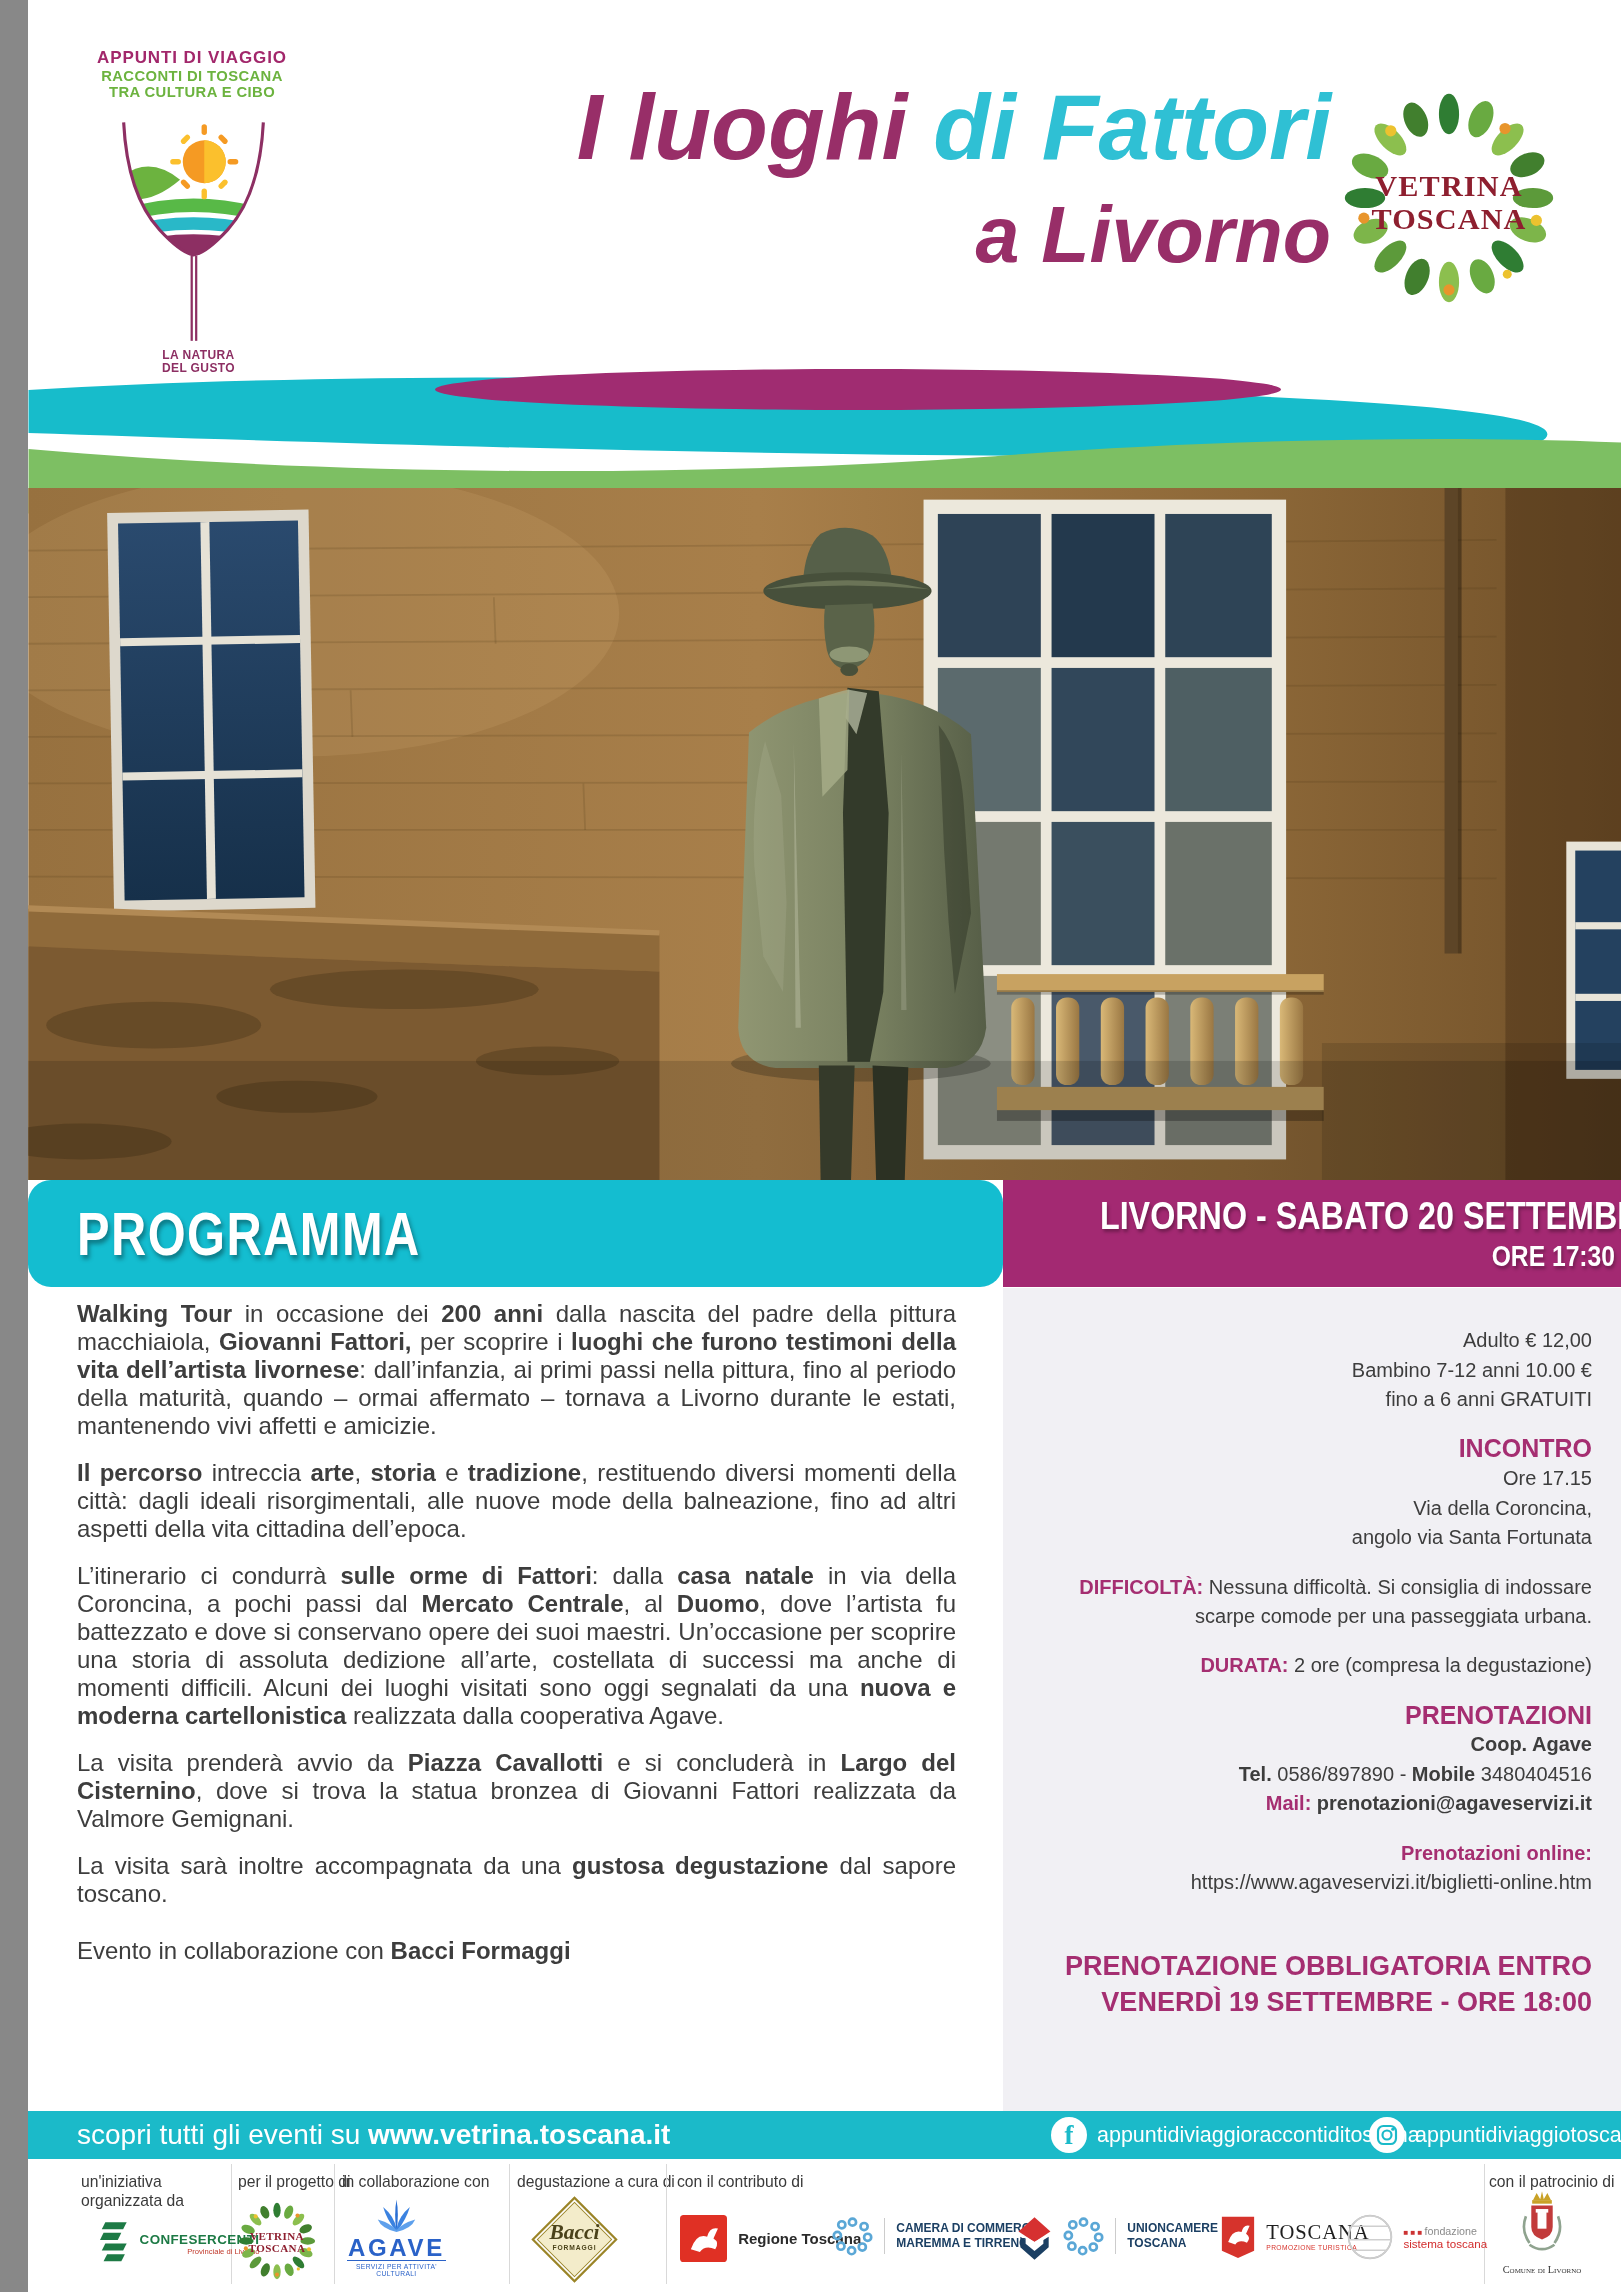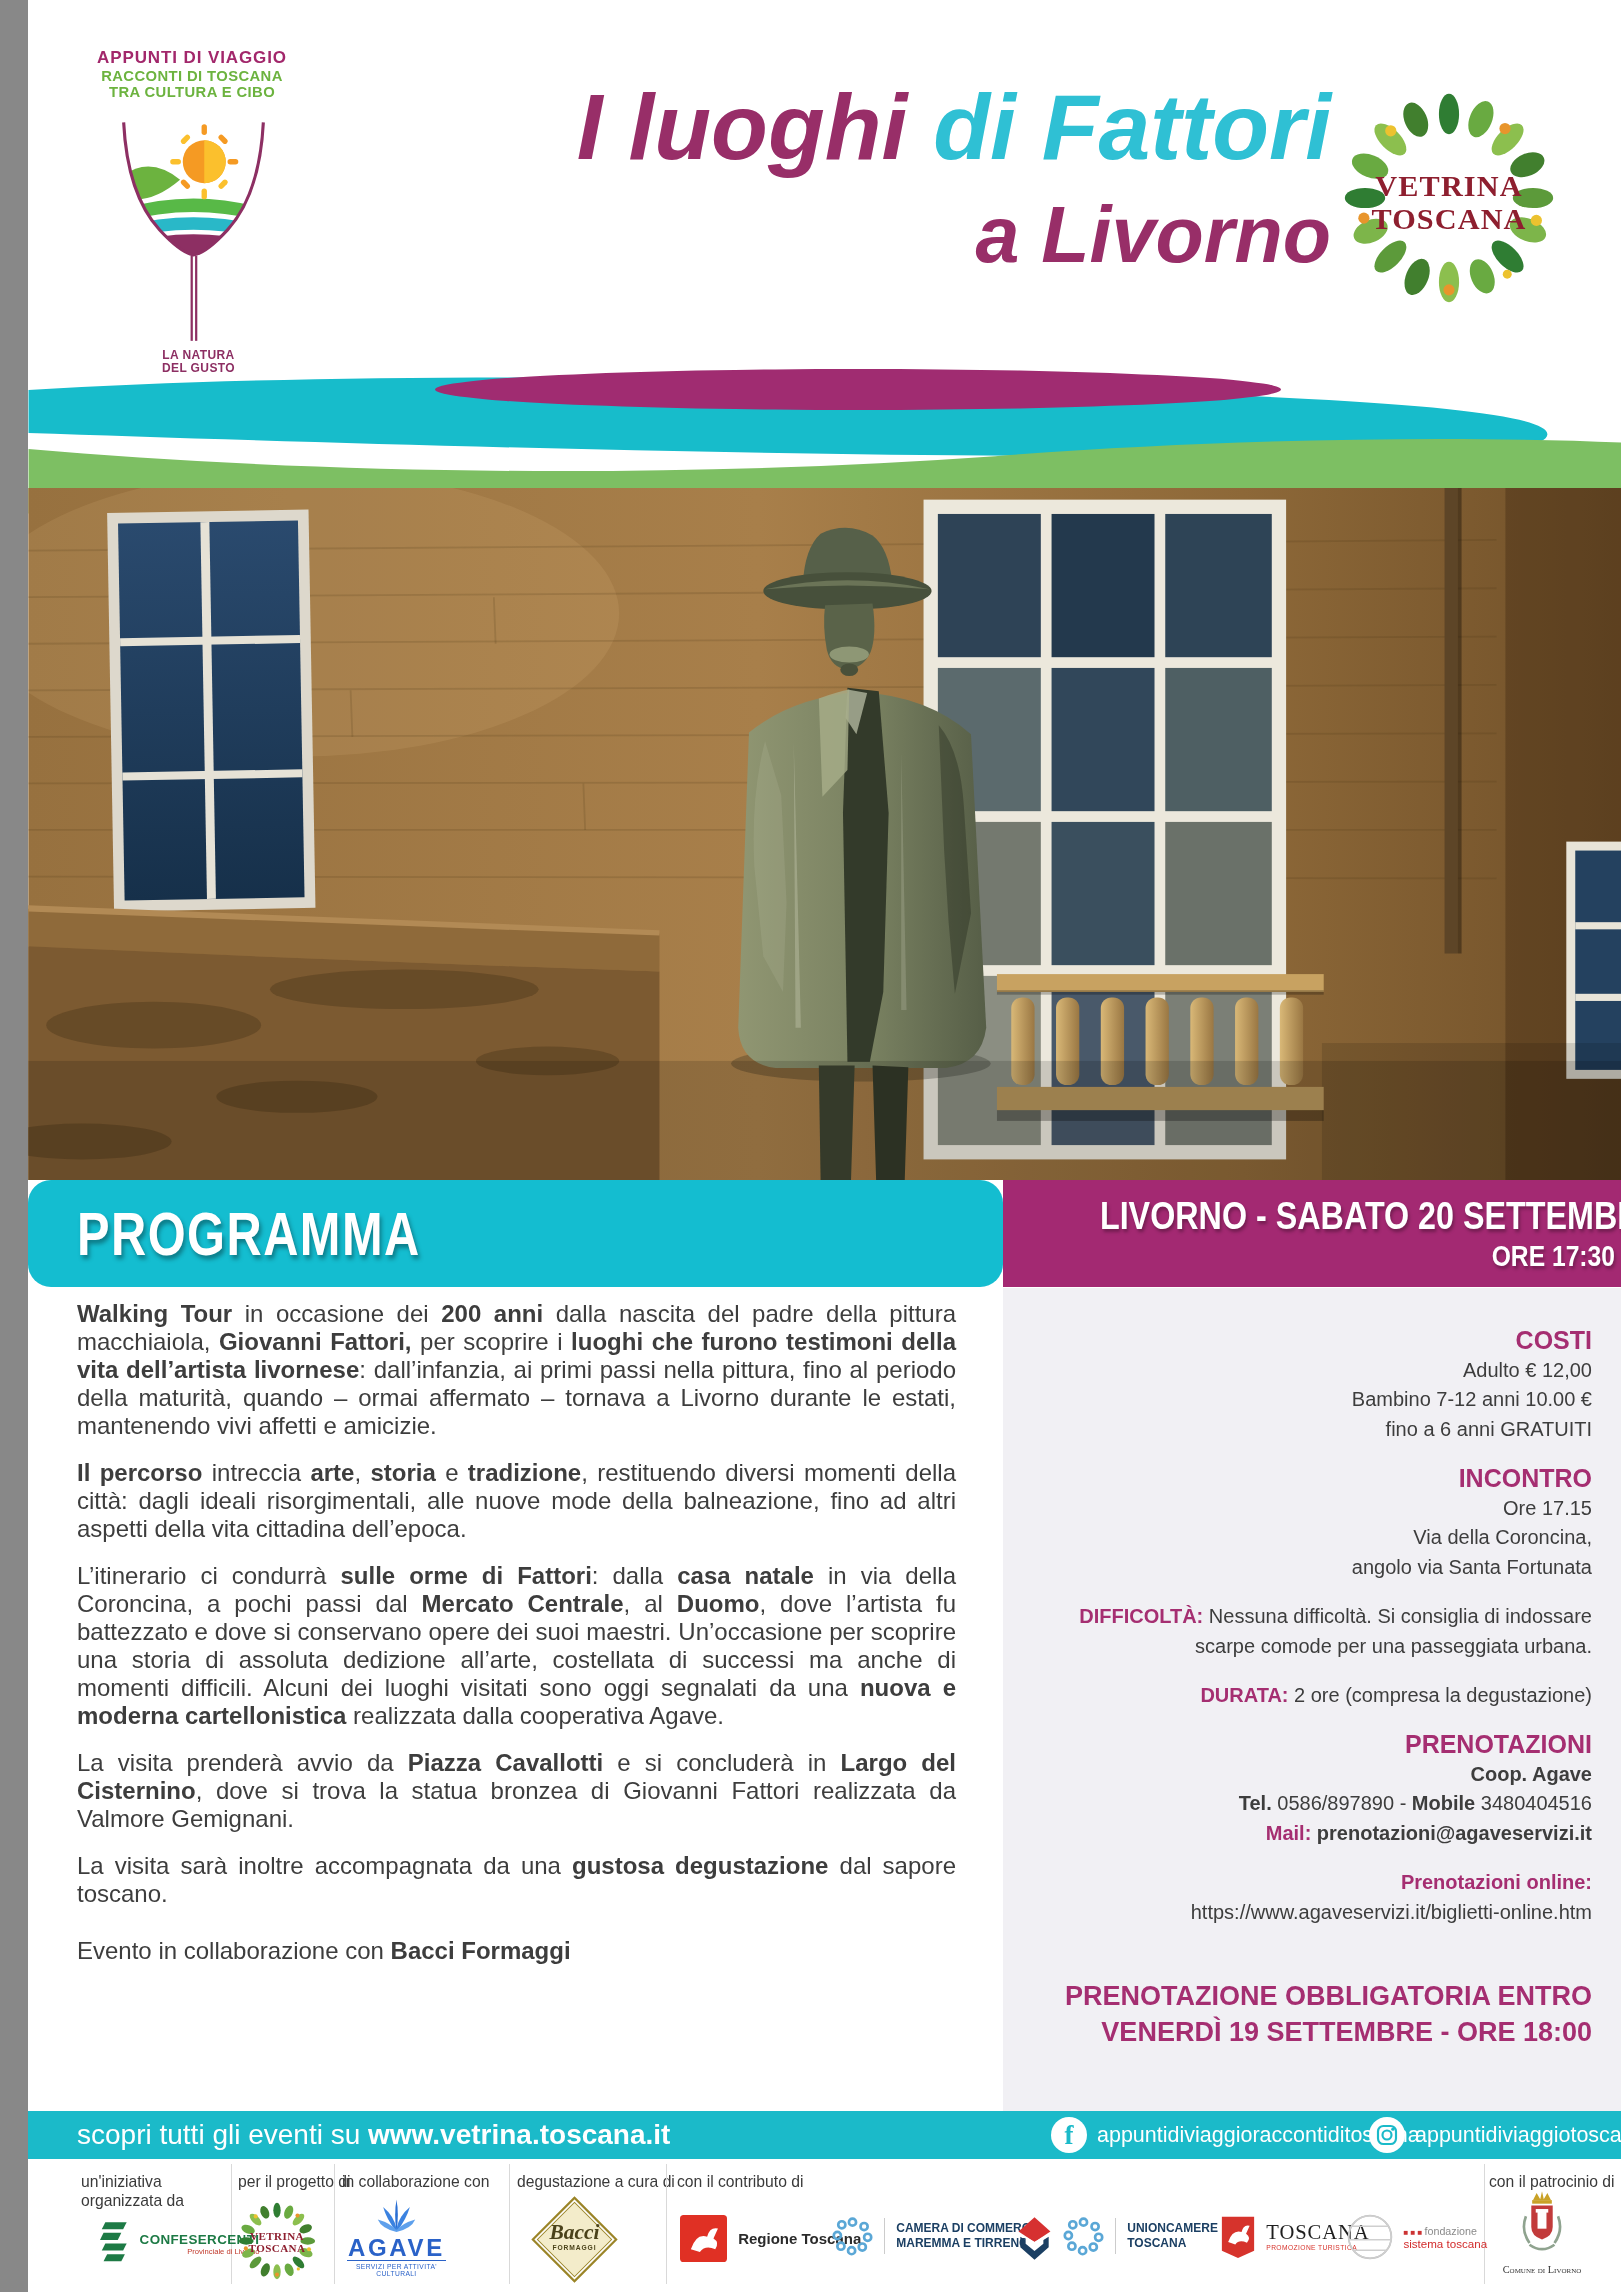--- a/index.html
+++ b/index.html
@@ -357,21 +357,20 @@
   <div class="abs body-col">
       <p class="para"><span class="b">Walking Tour</span><span> in occasione dei </span><span class="b">200 anni</span><span> dalla nascita del padre della pittura macchiaiola, </span><span class="b">Giovanni Fattori,</span><span> per scoprire i </span><span class="b">luoghi che furono testimoni della vita dell’artista livornese</span><span>: dall’infanzia, ai primi passi nella pittura, fino al periodo della maturità, quando – ormai affermato – tornava a Livorno durante le estati, mantenendo vivi affetti e amicizie.</span></p>
       <p class="para"><span class="b">Il percorso</span><span> intreccia </span><span class="b">arte</span><span>, </span><span class="b">storia</span><span> e </span><span class="b">tradizione</span><span>, restituendo diversi momenti della città: dagli ideali risorgimentali, alle nuove mode della balneazione, fino ad altri aspetti della vita cittadina dell’epoca.</span></p>
       <p class="para"><span>L’itinerario ci condurrà </span><span class="b">sulle orme di Fattori</span><span>: dalla </span><span class="b">casa natale</span><span> in via della Coroncina, a pochi passi dal </span><span class="b">Mercato Centrale</span><span>, al </span><span class="b">Duomo</span><span>, dove l’artista fu battezzato e dove si conservano opere dei suoi maestri. Un’occasione per scoprire una storia di assoluta dedizione all’arte, costellata di successi ma anche di momenti difficili. Alcuni dei luoghi visitati sono oggi segnalati da una </span><span class="b">nuova e moderna cartellonistica</span><span> realizzata dalla cooperativa Agave.</span></p>
       <p class="para"><span>La visita prenderà avvio da </span><span class="b">Piazza Cavallotti</span><span> e si concluderà in </span><span class="b">Largo del Cisternino</span><span>, dove si trova la statua bronzea di Giovanni Fattori realizzata da Valmore Gemignani.</span></p>
       <p class="para"><span>La visita sarà inoltre accompagnata da una </span><span class="b">gustosa degustazione</span><span> dal sapore toscano.</span></p>
       <p class="para"><span>Evento in collaborazione con </span><span class="b">Bacci Formaggi</span></p>
     </div>
 
   <div class="abs info-panel">
-      <div class="iline h"><span>COSTI</span></div>
       <div class="iline t"><span>Adulto € 12,00</span></div>
       <div class="iline t"><span>Bambino 7-12 anni 10.00 €</span></div>
       <div class="iline t"><span>fino a 6 anni GRATUITI</span></div>
       <div class="iline h gap"><span>INCONTRO</span></div>
       <div class="iline t"><span>Ore 17.15</span></div>
       <div class="iline t"><span>Via della Coroncina,</span></div>
       <div class="iline t"><span>angolo via Santa Fortunata</span></div>
       <div class="iline t gap"><span class="m">DIFFICOLTÀ:</span><span> Nessuna difficoltà. Si consiglia di indossare scarpe comode per una passeggiata urbana.</span></div>
       <div class="iline t gap"><span class="m">DURATA:</span><span> 2 ore (compresa la degustazione)</span></div>
       <div class="iline h gap"><span>PRENOTAZIONI</span></div>

